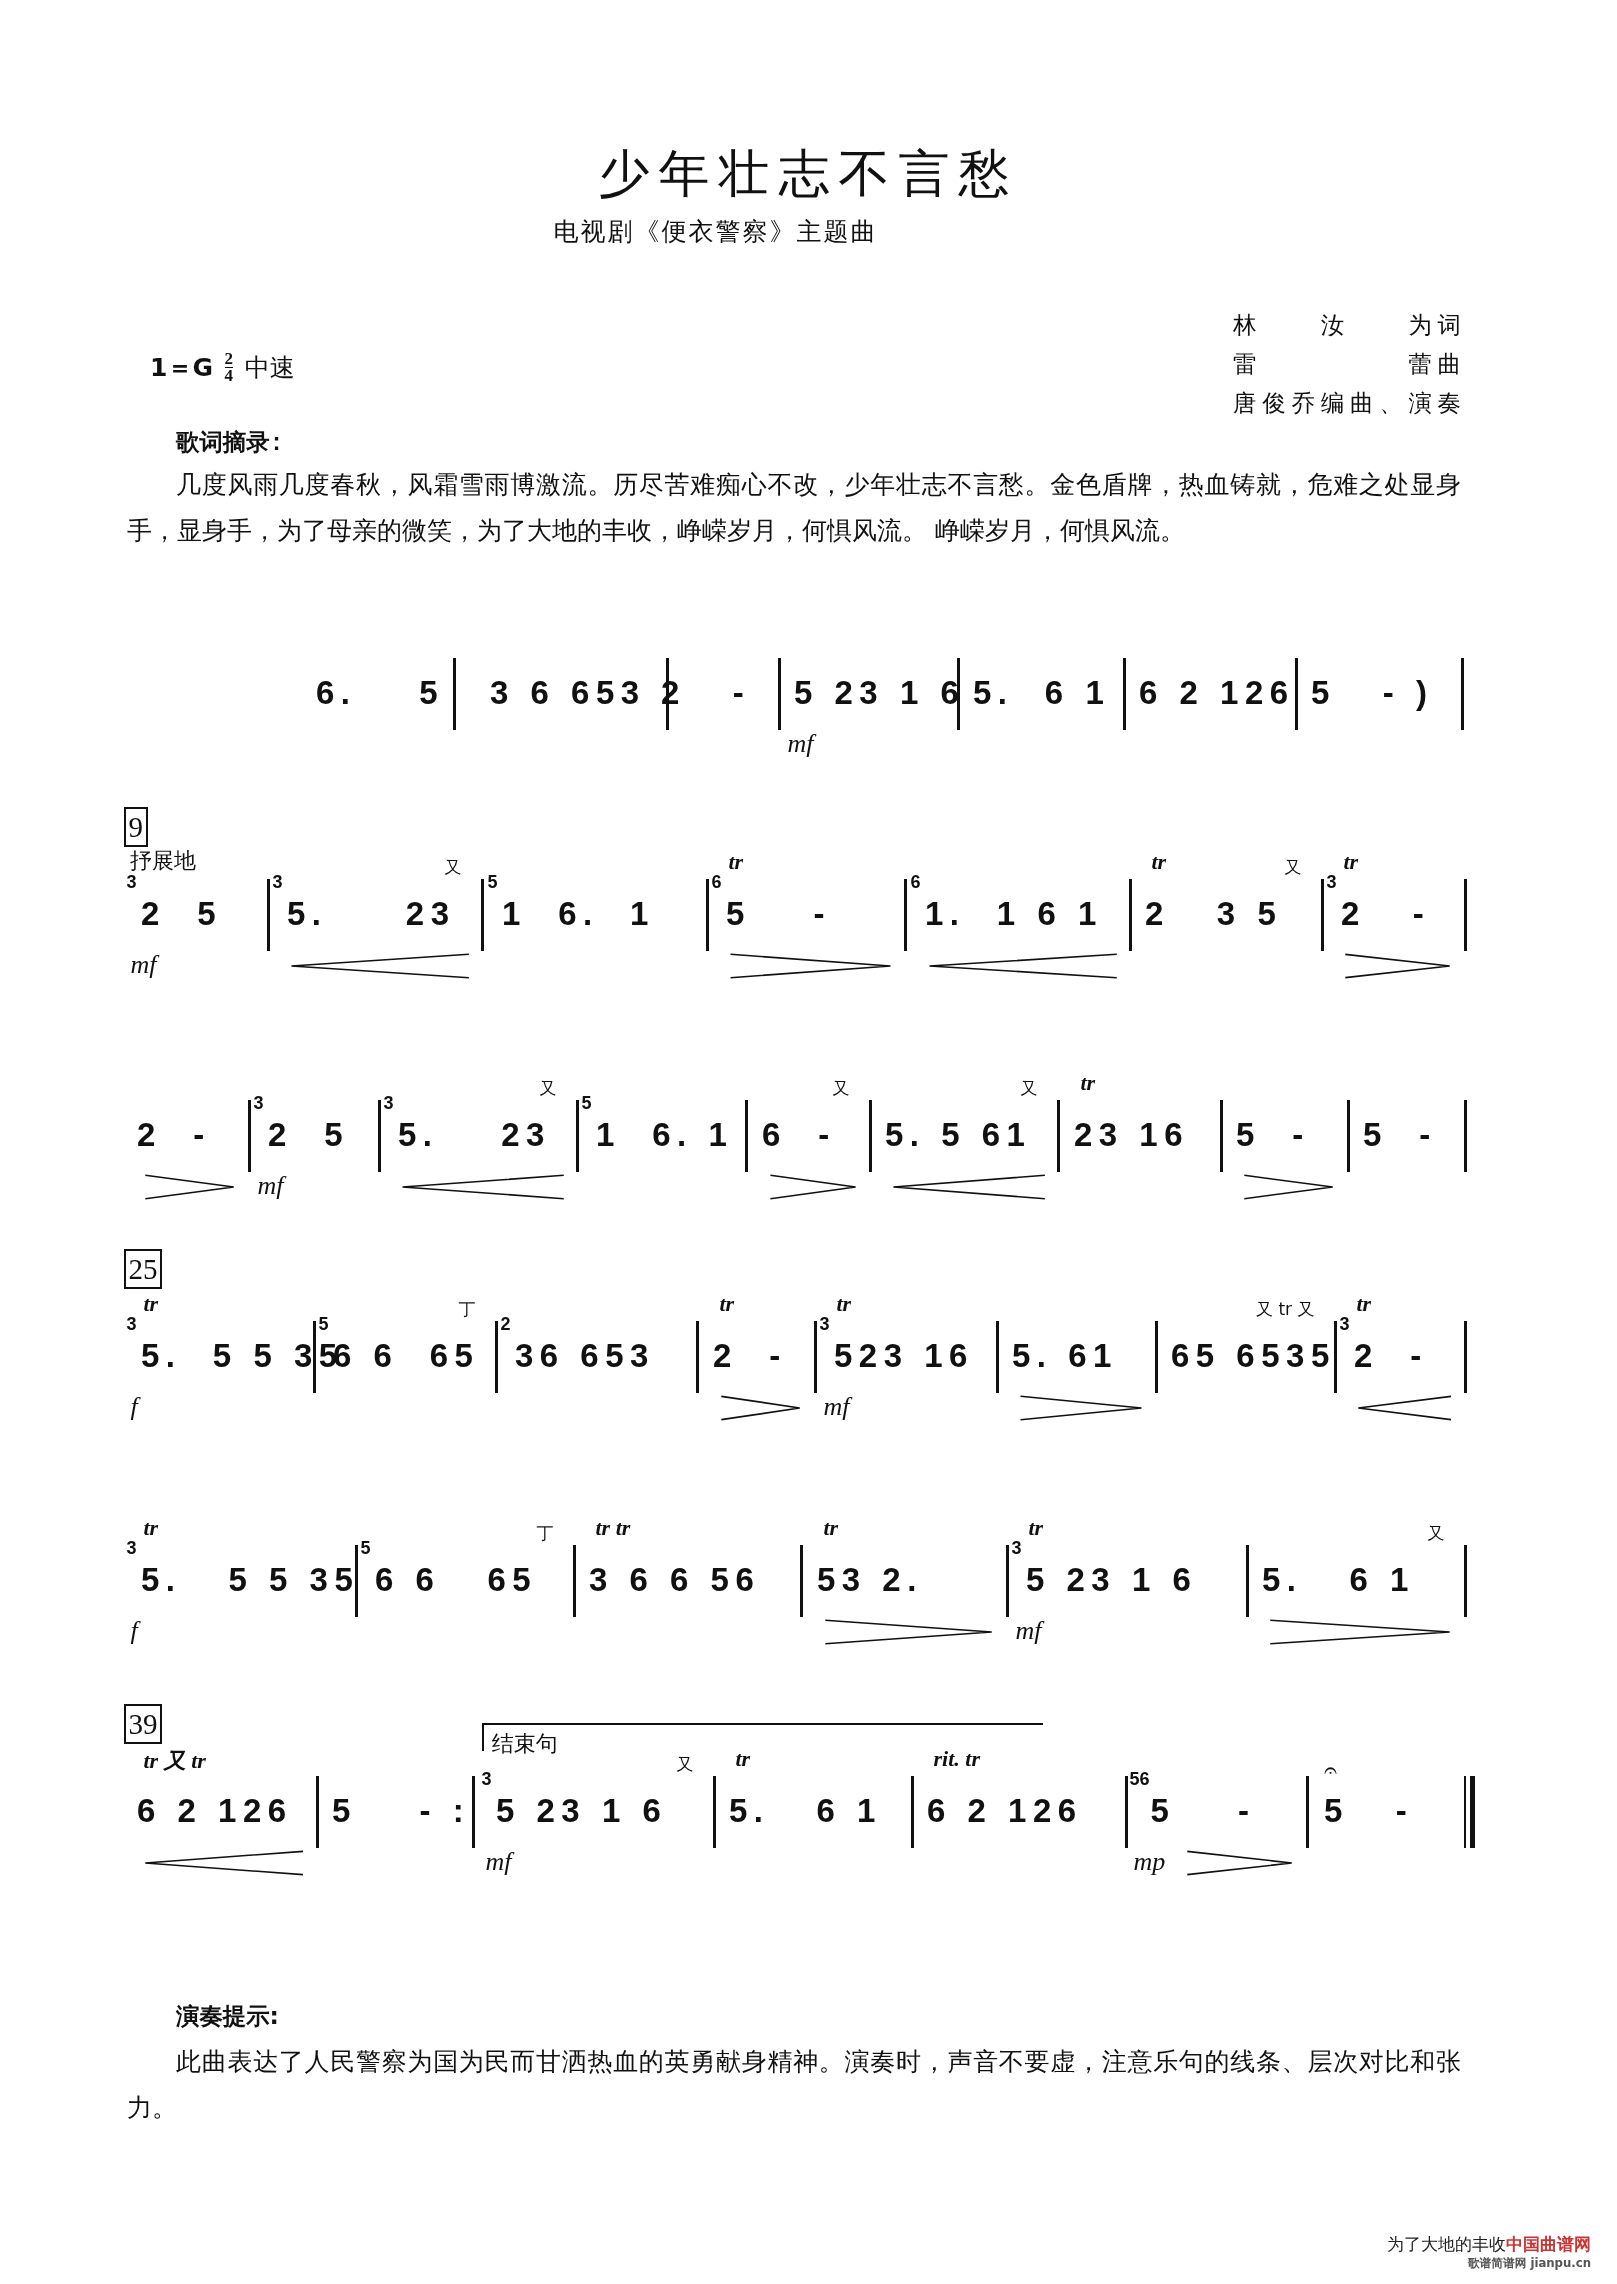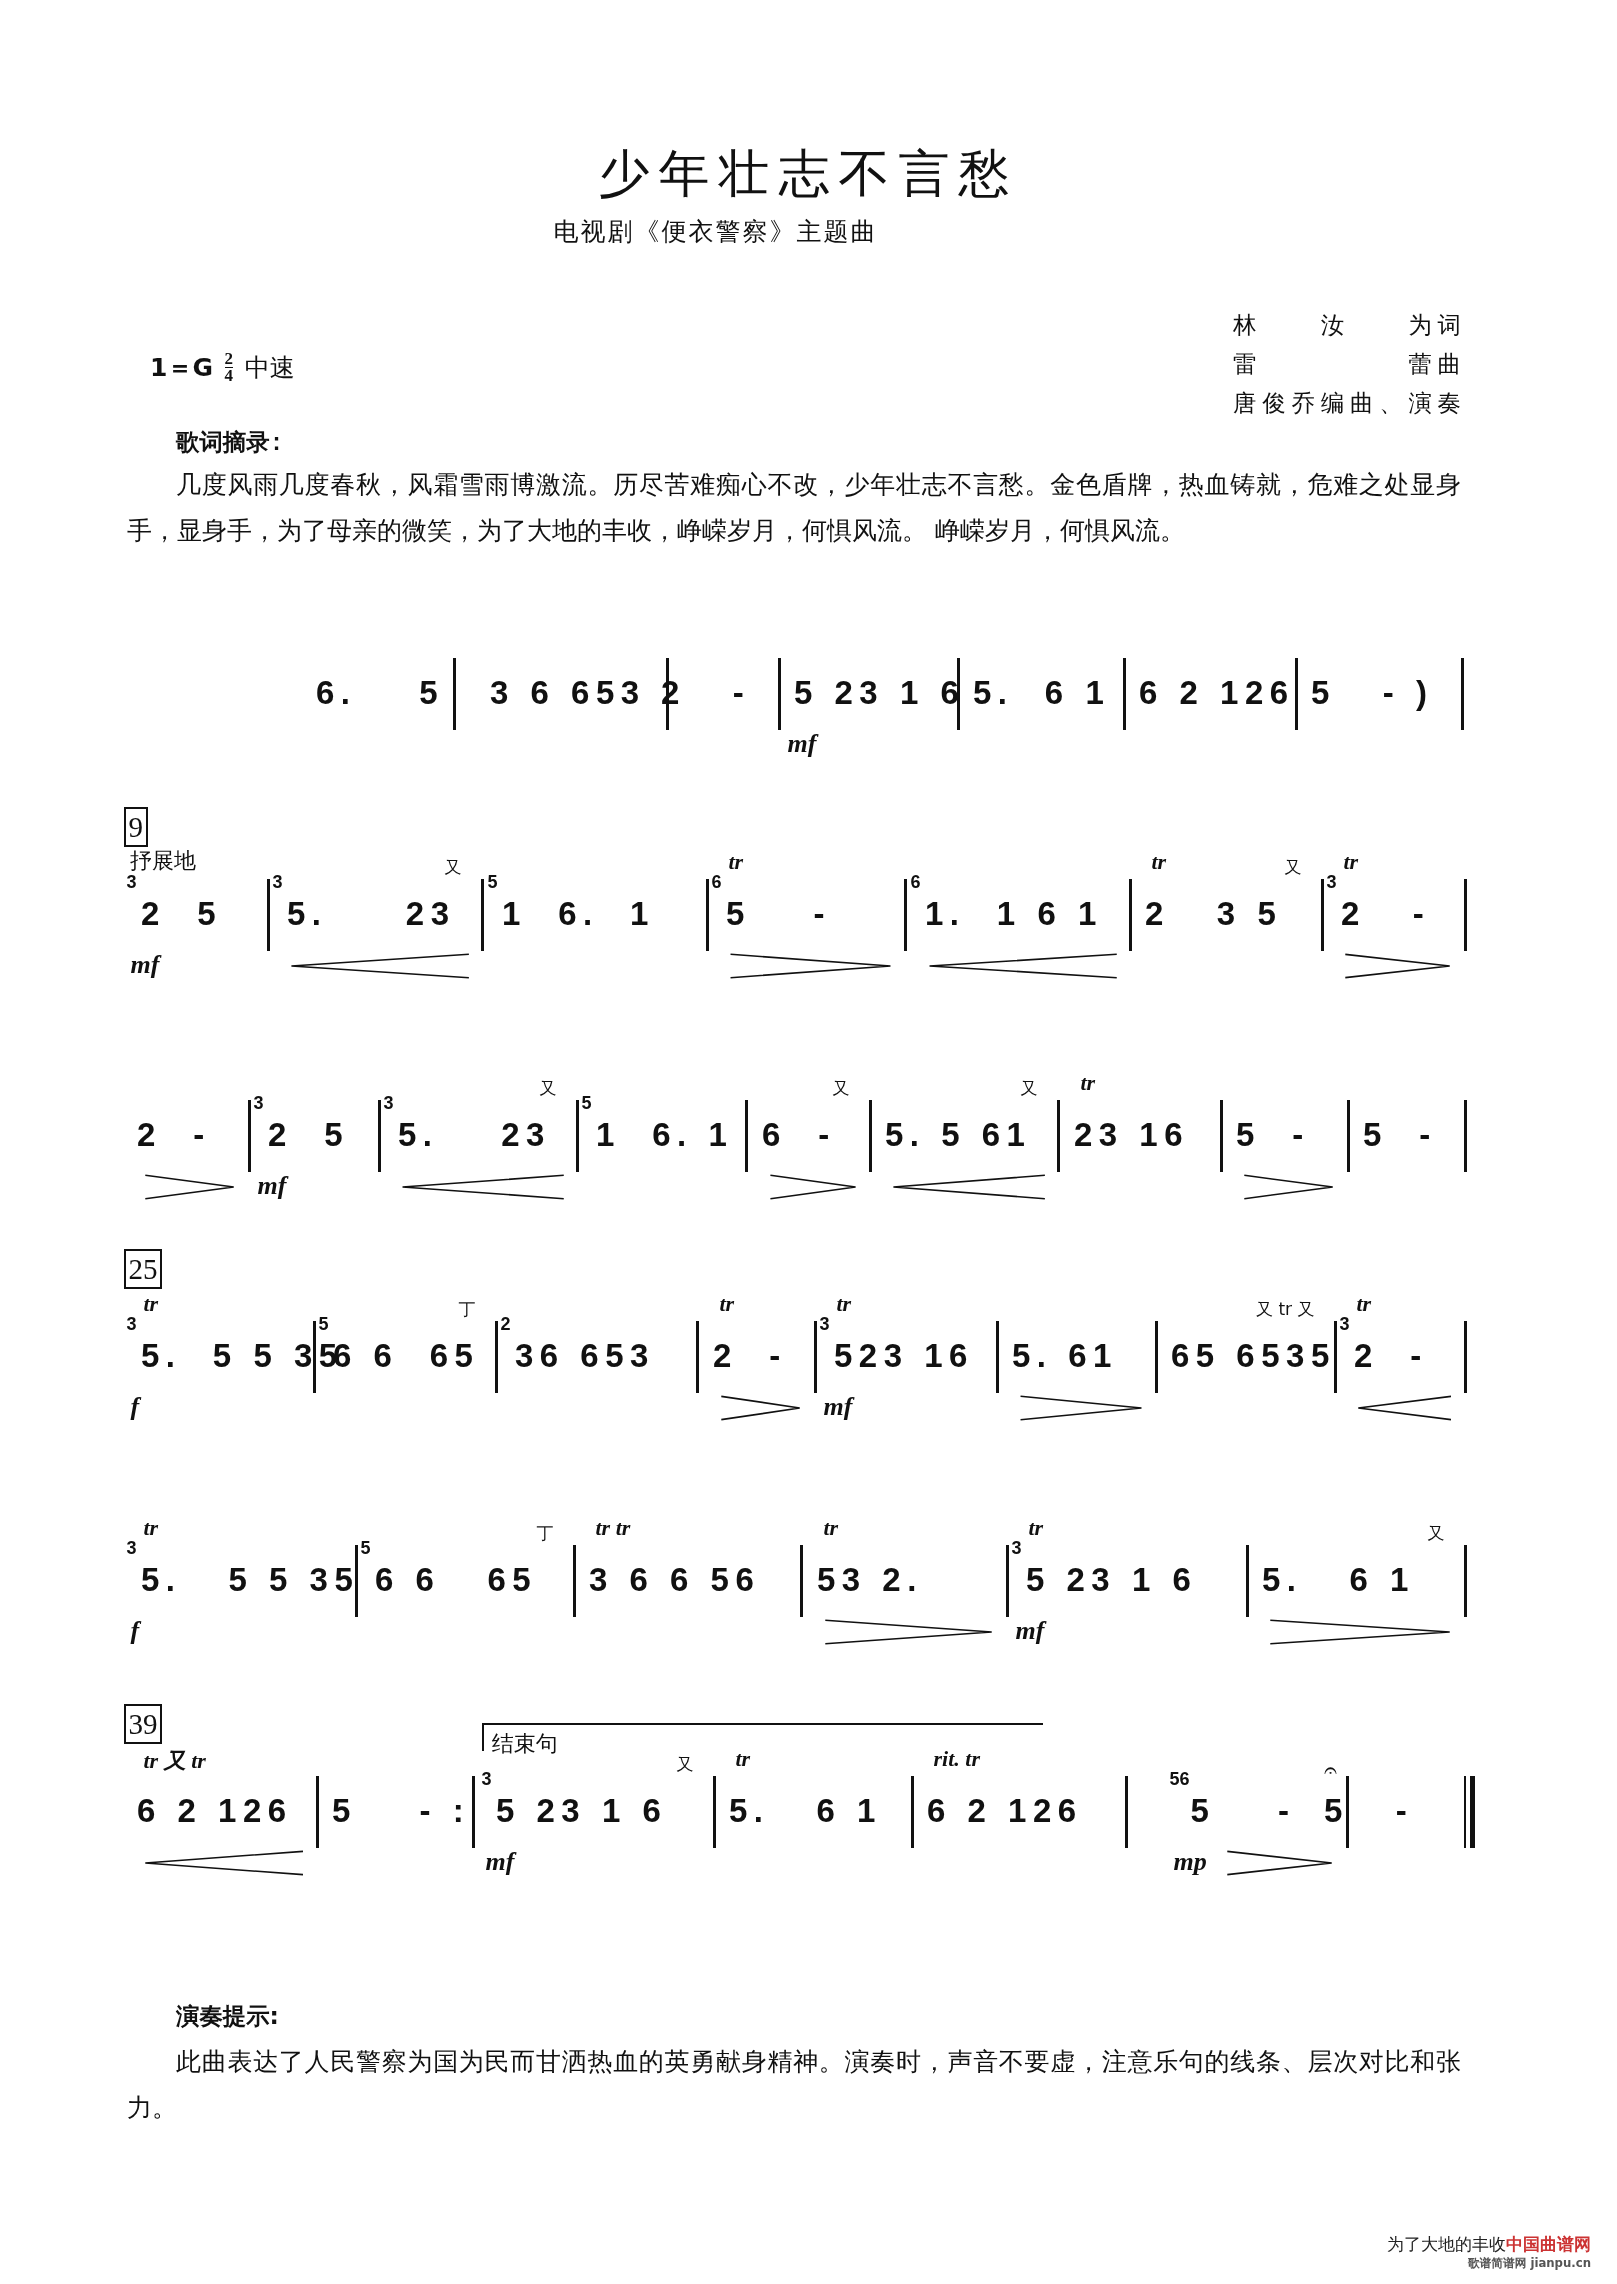--- a/index.html
+++ b/index.html
@@ -16,21 +16,21 @@
   .para{left:127px;width:1334px;font-size:25px;line-height:46px;text-indent:49px;text-align:justify;}
   .lyr{top:462px;}
   .tips-h{left:176px;top:2000px;font-size:23.4px;font-weight:bold;}
   .tips{top:2039px;}
   .system{left:124px;width:1340px;height:130px;}
   .measure{position:absolute;top:0;height:130px;}
   .bar{position:absolute;width:2.6px;background:#111;top:19.5px;height:72px;}
   .bar.double{width:9px;border-left:2.6px solid #111;background:none;}
   .bar.double::after{content:"";position:absolute;left:3.9px;top:0;width:5.2px;height:72px;background:#111;}
   .notes{position:absolute;top:36px;left:13px;font-family:"Liberation Sans","DejaVu Sans",sans-serif;font-weight:bold;font-size:33px;letter-spacing:6.5px;white-space:pre;}
-  .mark{position:absolute;font-family:"Liberation Serif","DejaVu Serif",serif;font-style:italic;font-weight:bold;font-size:26px;}
+  .mark{position:absolute;font-family:"Liberation Serif","DejaVu Serif",serif;font-style:italic;font-weight:normal;font-size:26px;}
   .orn{position:absolute;font-family:"Liberation Serif",serif;font-style:italic;font-weight:bold;font-size:22px;}
   .cn-orn{position:absolute;font-size:17px;}
   .grace{position:absolute;font-family:"Liberation Sans",sans-serif;font-weight:bold;font-size:18px;}
   .hairpin{position:absolute;height:26px;}
   .rehearsal{position:absolute;left:124px;border:2px solid #111;font-family:"Liberation Serif",serif;font-size:29px;padding:0 2.6px;line-height:36px;}
   .expr{position:absolute;font-size:22px;}
   .watermark{right:26px;bottom:13px;font-size:17px;color:#222;}
   .watermark span{color:#c33;font-weight:bold;}
   .watermark .sub{display:block;font-size:11.7px;color:#555;text-align:right;}
 </style>
@@ -330,21 +330,21 @@
       <div class="measure" style="left: 592px; width: 195px;">
         <div class="notes">5.   6 1</div>
         <span class="orn" style="left: 19.5px; top: -9.8px;">tr</span>
         <div class="bar" style="left: 195px;"></div>
       </div>
       <div class="measure" style="left: 790px; width: 211px;">
         <div class="notes">6 2 126</div>
         <span class="orn" style="left: 19.5px; top: -9.8px;">rit. tr</span>
         <div class="bar" style="left: 211px;"></div>
       </div>
-      <div class="measure" style="left: 1043px; width: 199px;">
+      <div class="measure" style="left: 1003px; width: 199px;">
         <span class="grace" style="left: 2.6px; top: 13px;">56</span>
         <div class="notes" style="left: 23.4px;">5    -</div>
         <span class="mark" style="left: 6.5px; top: 91px;">mp</span>
         <div class="hairpin" style="left: 59px; top: 94px;"><svg width="107" height="26" viewBox="0 0 165 40">
             <path d="M2,2 L163,20 L2,38" stroke="#111" stroke-width="2.5" fill="none"></path>
           </svg></div>
         <div class="bar" style="left: 179px;"></div>
       </div>
       <div class="measure" style="left: 1187px; width: 153px;">
         <div class="notes">5   -</div>

